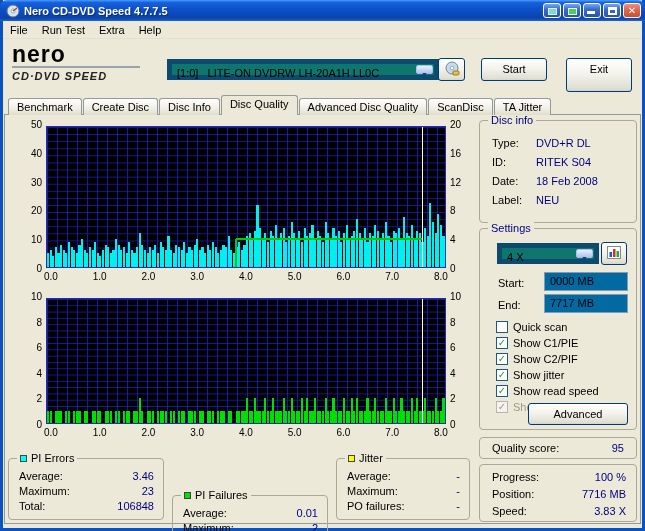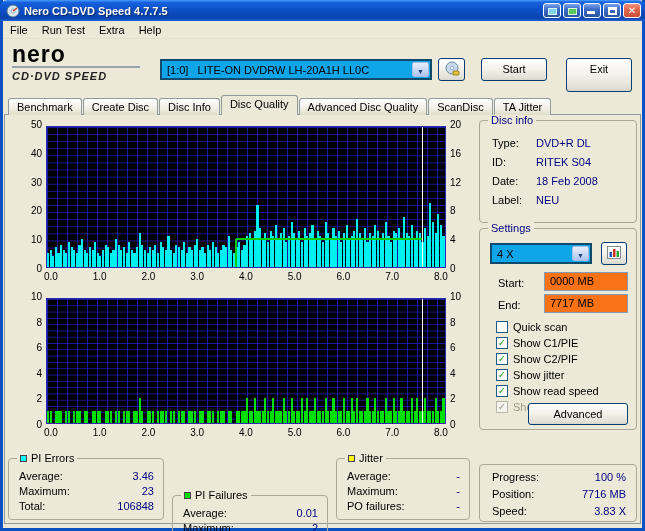--- a/index.html
+++ b/index.html
@@ -21,21 +21,21 @@
   .glyph-max { position:absolute; left:4px; top:3px; width:9px; height:8px; border:2px solid #fff; border-top-width:3px; }
   .glyph-sq1 { position:absolute; left:4px; top:4px; width:9px; height:7px; background:#7FD4E8; border:1px solid #D6F2FA; }
   .glyph-sq2 { position:absolute; left:4px; top:4px; width:9px; height:7px; background:#58C85A; border:1px solid #D9F7D9; }
 
   
   .menubar { position:absolute; left:3px; top:21px; width:639px; height:18px; background:#ECE9D8; display:flex; align-items:center; border-bottom:1px solid #E3E0CF; }
   .menu-item { padding:2px 7px; }
   .logo { position:absolute; left:12px; top:42px; width:145px; height:46px; }
   .logo1 { font-size:23px; font-weight:bold; letter-spacing:1px; line-height:24px; }
   .logo2 { font-size:11px; font-weight:bold; font-style:italic; letter-spacing:1px; color:#222; border-top:2px solid #9AA4AE; padding-top:2px; width:128px; }
-  .combo { position:absolute; background:#0ea5e9; border:2px solid #0c4a6e; }
+  .combo { position:absolute; background:#0f766e; border:5px solid #0c4a6e;margin-left:7px; }
   .combo-text { position:absolute; left:5px; top:3px; white-space:pre; }
   .combo-btn { position:absolute; right:1px; top:1px; bottom:1px; width:17px; border:1px solid #A8C0E8; border-radius:2px;
                background:linear-gradient(180deg,#E8F0FC,#CBD9F7 50%,#AEC4EE); color:#1A3E7E; font-size:7px; text-align:center; }
   .combo-btn span { line-height:17px; }
   .drive-combo { left:160px; top:59px; width:272px; height:21px; }
   .xpbtn { position:absolute; border:1px solid #003C74; border-radius:3px; font-size:11px; color:#000; text-align:center;
            background:linear-gradient(180deg,#FFFFFF,#F2F1EA 50%,#E1E0D6 90%,#D5D4C9); }
   .toolbtn { left:438px; top:58px; width:27px; height:23px; }
   .toolbtn svg { margin-top:2px; }
   .startbtn { left:481px; top:58px; width:66px; height:23px; }
@@ -77,21 +77,21 @@
   .inforows { position:absolute; left:0; top:13px; right:0; }
   .inforow { display:flex; height:19px; line-height:19px; padding-left:12px; }
   .ilbl { width:44px; }
   .ival { color:#000080; }
 
   .settingsbox { left:479px; top:228px; width:158px; height:202px;padding-left:8px; }
   .speed-combo { left:10px; top:14px; width:102px; height:21px; }
   .rescanbtn { left:121px; top:13px; width:26px; height:23px; }
   .rescanbtn svg { margin-top:3px; }
   .fieldlbl { position:absolute; left:18px; line-height:19px; }
-  .field { position:absolute; left:64px; width:84px; height:19px; background:#f97316; border:1px solid #7F9DB9; padding:2px 0 0 5px; }
+  .field { position:absolute; left:64px; width:84px; height:19px; background:#0369a1; border:1px solid #7F9DB9; padding:2px 0 0 5px; }
   .cbs { position:absolute; left:0; top:90px; right:0; }
   .cbrow { display:flex; align-items:center; gap:5px; height:16px; padding-left:16px; }
   .cbbox { width:12px; height:12px; border:1px solid #1D5987; background:#fff; font-size:10px; line-height:10px; text-align:center; color:#21A121; font-weight:bold; flex:0 0 auto; }
   .cbrow.dis .cbbox { border-color:#B8B5A8; color:#9C9A8C; background:#F4F3EE; }
   .cbrow.dis .cblabel { color:#9C9A8C; }
   .advbtn { left:48px; top:174px; width:100px; height:22px; }
 
   .qualitybox { left:479px; top:437px; width:158px; height:22px; }
   .qrow { display:flex; justify-content:space-between; padding:0 12px; line-height:20px; }
   .qval { color:#000080; }
@@ -586,20 +586,26 @@
           <span class="cblabel">Show read speed</span>
         </div>
         <div class="cbrow dis">
           <span class="cbbox">✓</span>
           <span class="cblabel">Show write speed</span>
         </div>
       </div>
     <span class="xpbtn advbtn" style="line-height:20px;">Advanced</span>
   </div>
 
+  <div class="groupbox qualitybox">
+    <div class="qrow">
+      <span>Quality score:</span>
+      <span class="qval">95</span>
+    </div>
+  </div>
 
   <div class="groupbox progressbox">
     <div class="prows" id="progress-rows">
         <div class="prow">
           <span class="plbl">Progress:</span>
           <span class="pval">100 %</span>
         </div>
         <div class="prow">
           <span class="plbl">Position:</span>
           <span class="pval">7716 MB</span>

